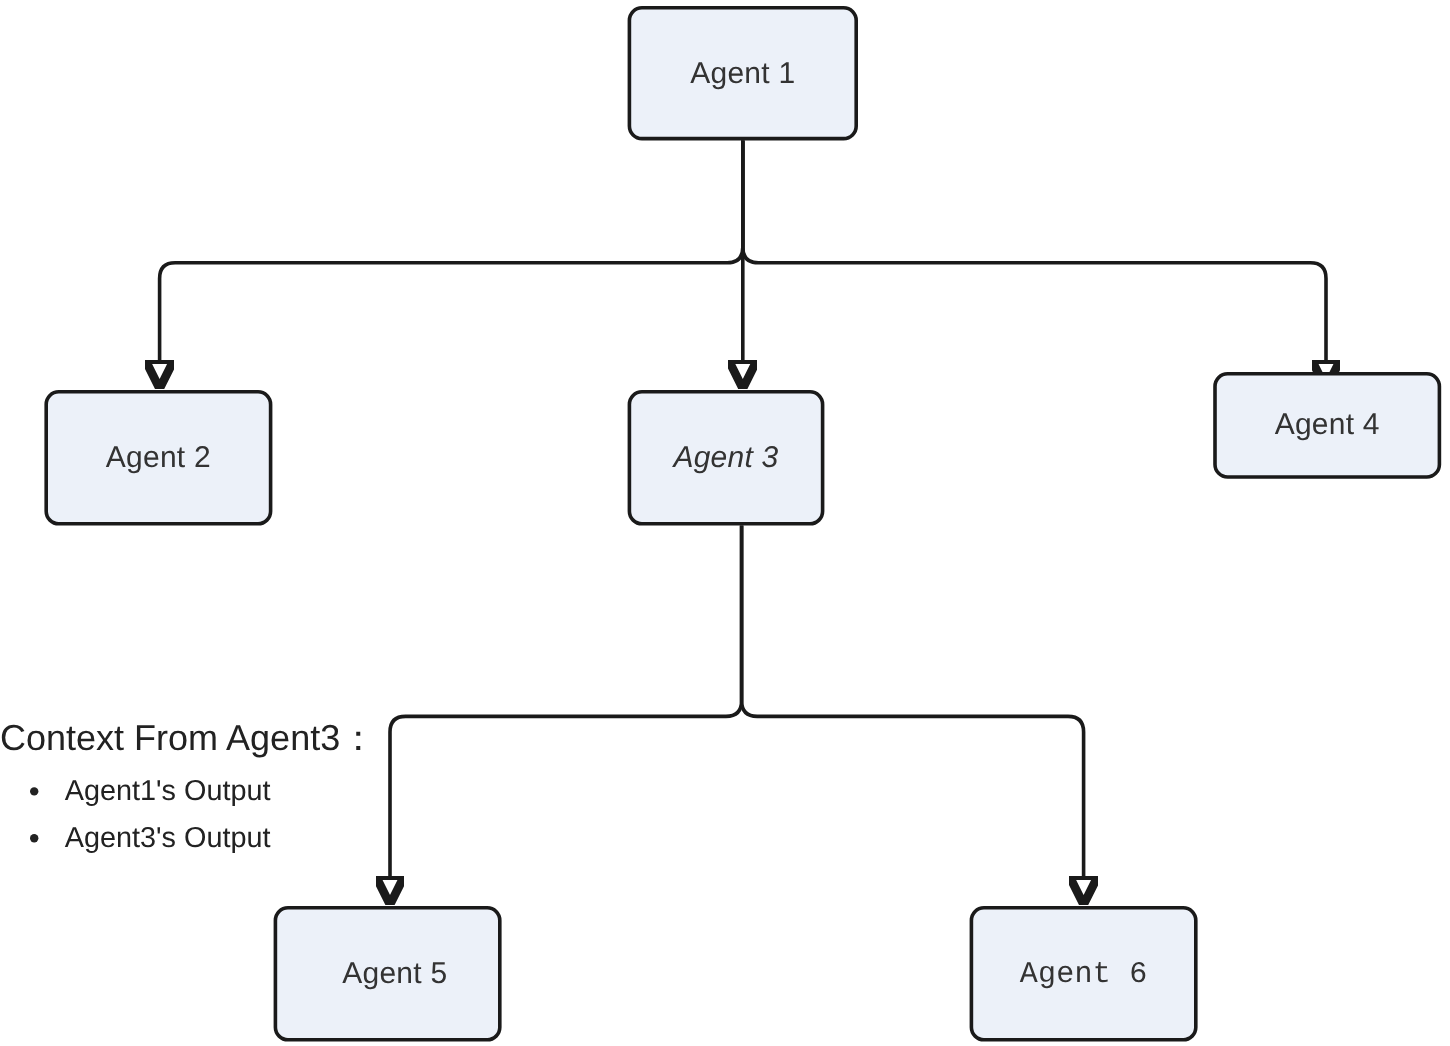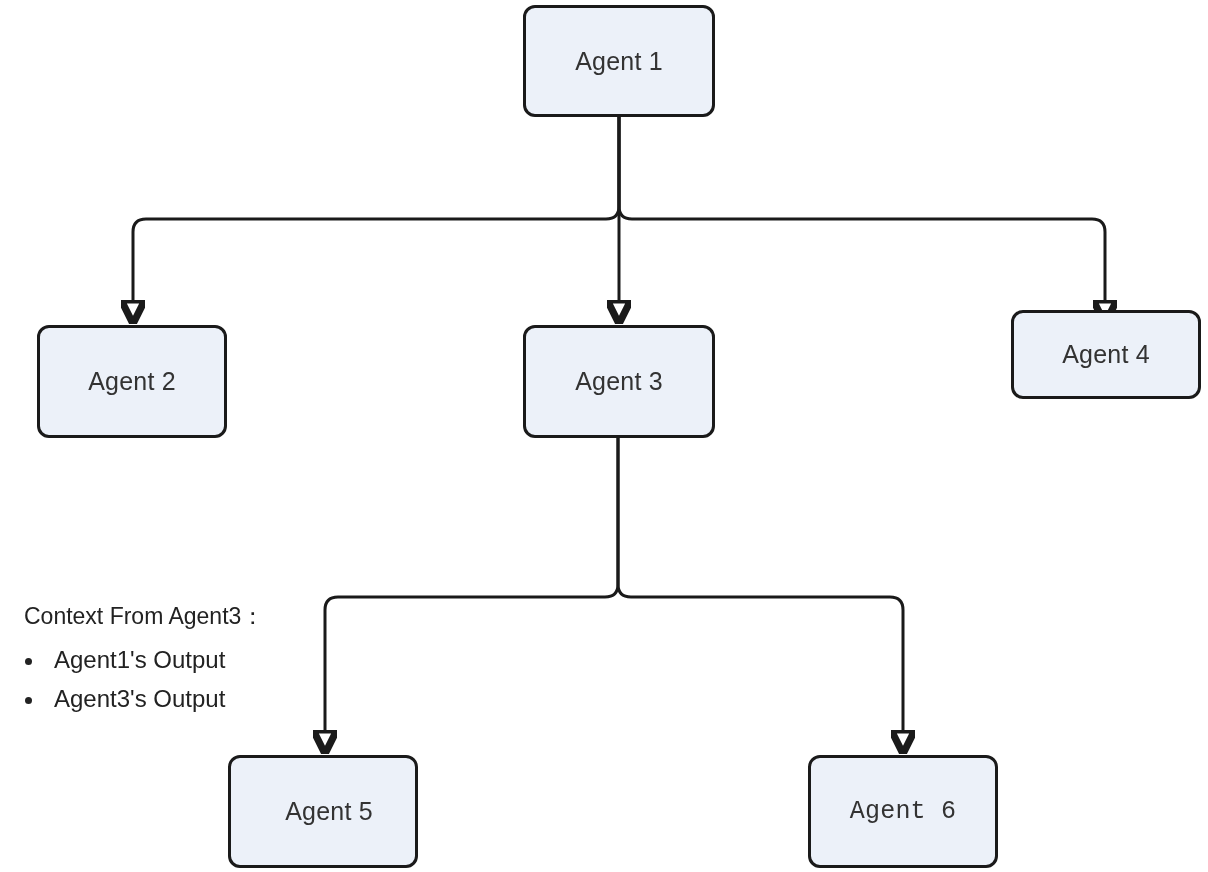--- a/index.html
+++ b/index.html
@@ -36,37 +36,36 @@
     display: flex;
     align-items: center;
     justify-content: center;
     font-size: 25px;
     color: var(--node_text, #333333);
     letter-spacing: 0.2px;
     text-align: center;
   }
   .node-1 { left: 523px; top: 5px;   width: 192px; height: 112px; }
   .node-2 { left: 37px;  top: 325px; width: 190px; height: 113px; }
-  .node-3 { left: 523px; top: 325px; width: 192px; height: 113px; }
+  .node-3 { left: 523px; top: 325px; width: 164px; height: 113px; font-style: italic; }
   .node-4 { left: 1011px;top: 310px; width: 190px; height: 89px; }
   .node-5 { left: 228px; top: 755px; width: 190px; height: 113px; padding-left: 12px; }
   .node-6 { left: 808px; top: 755px; width: 190px; height: 113px; font-family: Liberation Mono, monospace; }
 
   .annotation {
     position: absolute;
     left: 0;
     top: 599px;
     width: 340px;
     color: var(--annotation_text, #222222);
   }
   .annotation-title {
-    font-size: 23px;
+    font-size: 30px;
     line-height: 34px;
     white-space: nowrap;
-    padding-left: 24px;
   }
   .annotation-list {
     margin: 7px 0 0 0;
     padding: 0 0 0 46px;
     list-style: disc outside;
     font-size: 24px;
     line-height: 39px;
   }
   .annotation-list li {
     padding-left: 8px;

